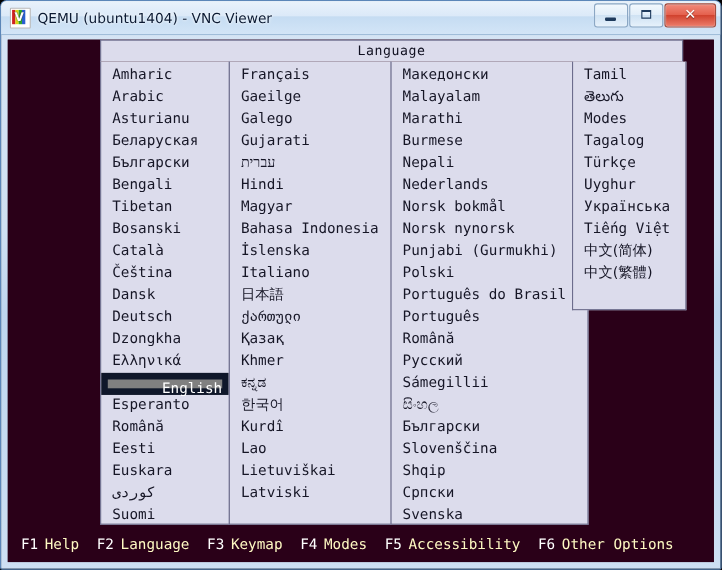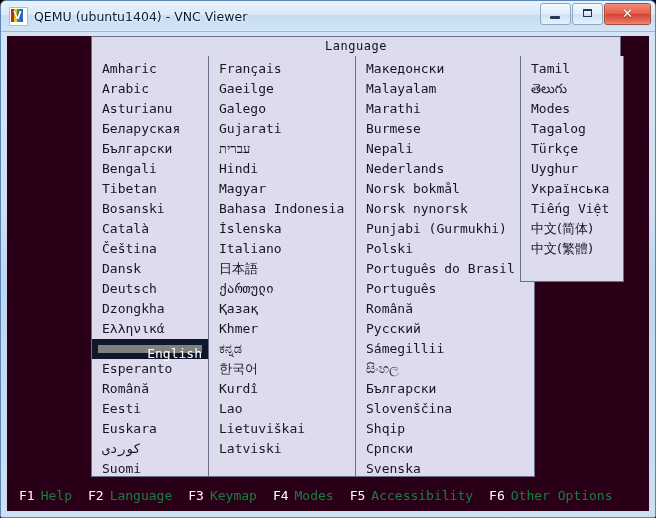--- a/index.html
+++ b/index.html
@@ -241,21 +241,21 @@
     padding-left: 12px;
     font-family: "DejaVu Sans Mono", monospace;
     font-size: 13px;
     white-space: nowrap;
   }
   .fkey-group { margin-right: 16px; }
   .fkey-key {
     color: #ffffff;
   }
   .fkey-label {
-    color: #15803d;
+    color: #fef9c3;
     margin-left: 6px;
   }
 </style>
 </head>
 <body>
 
 <div class="window">
 
   <div class="titlebar">
     <div class="vnc-icon">

